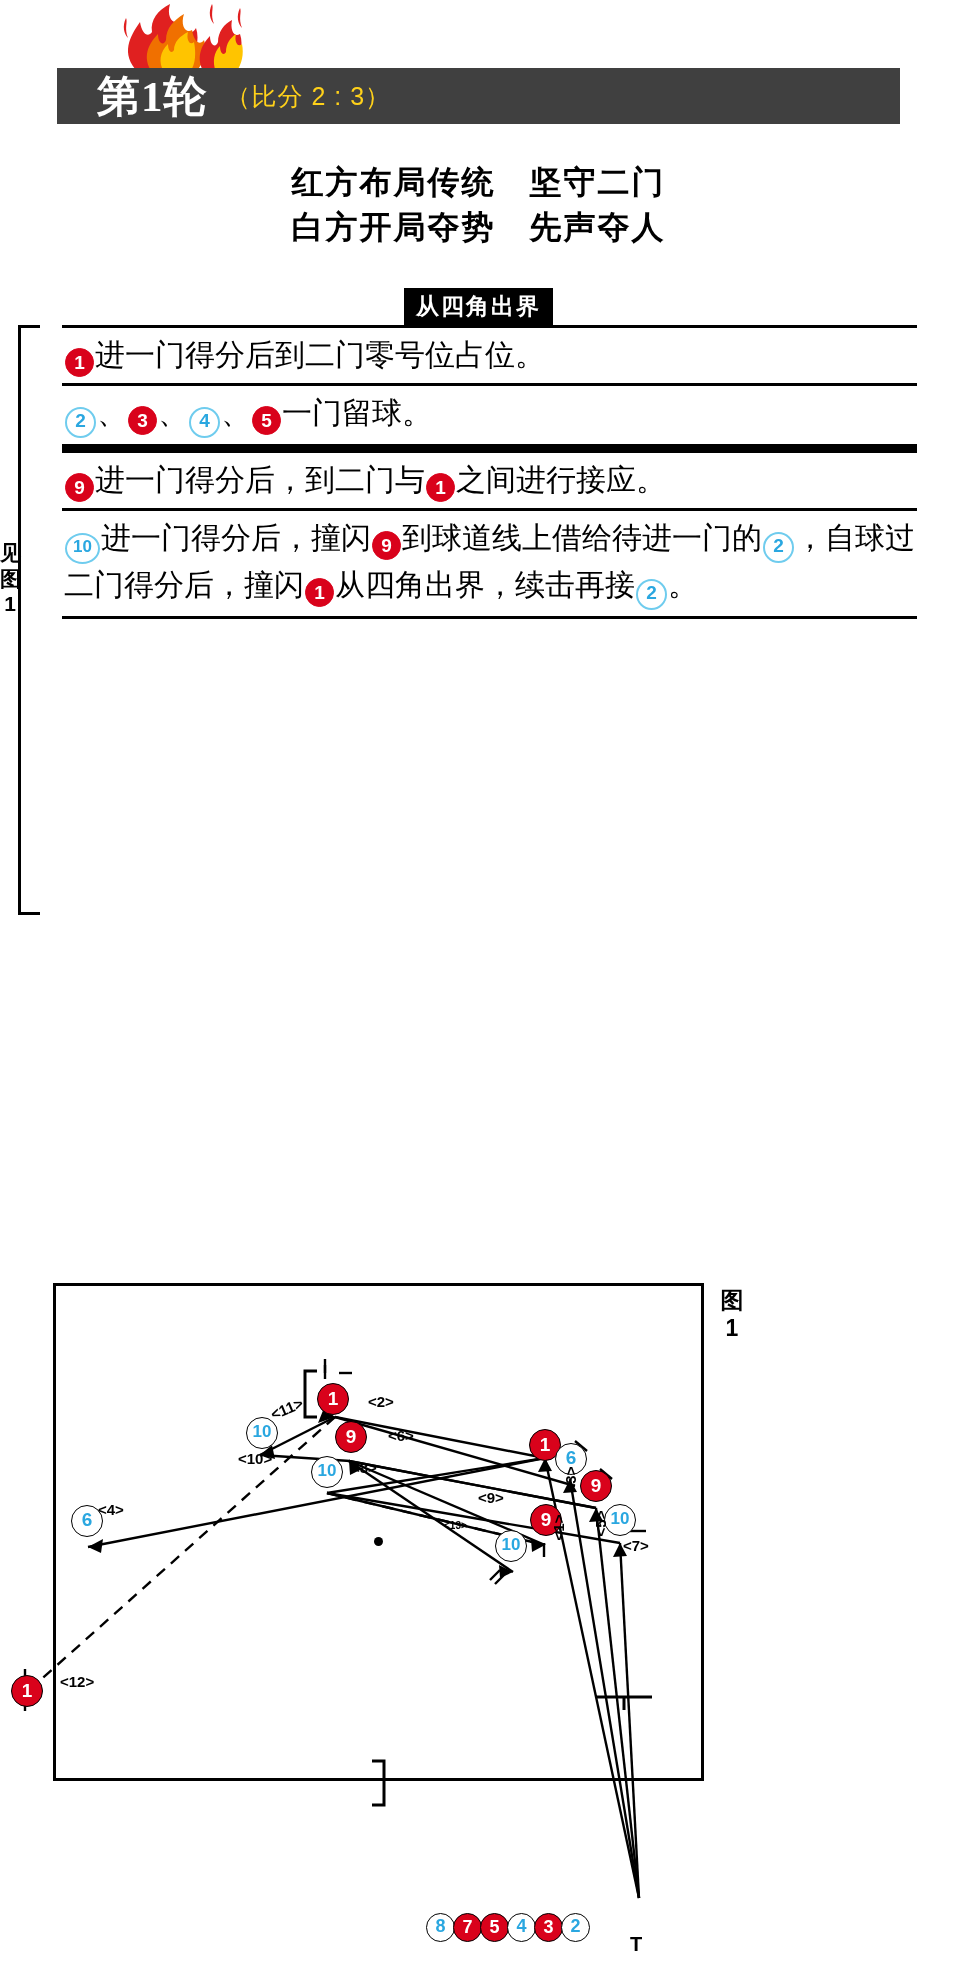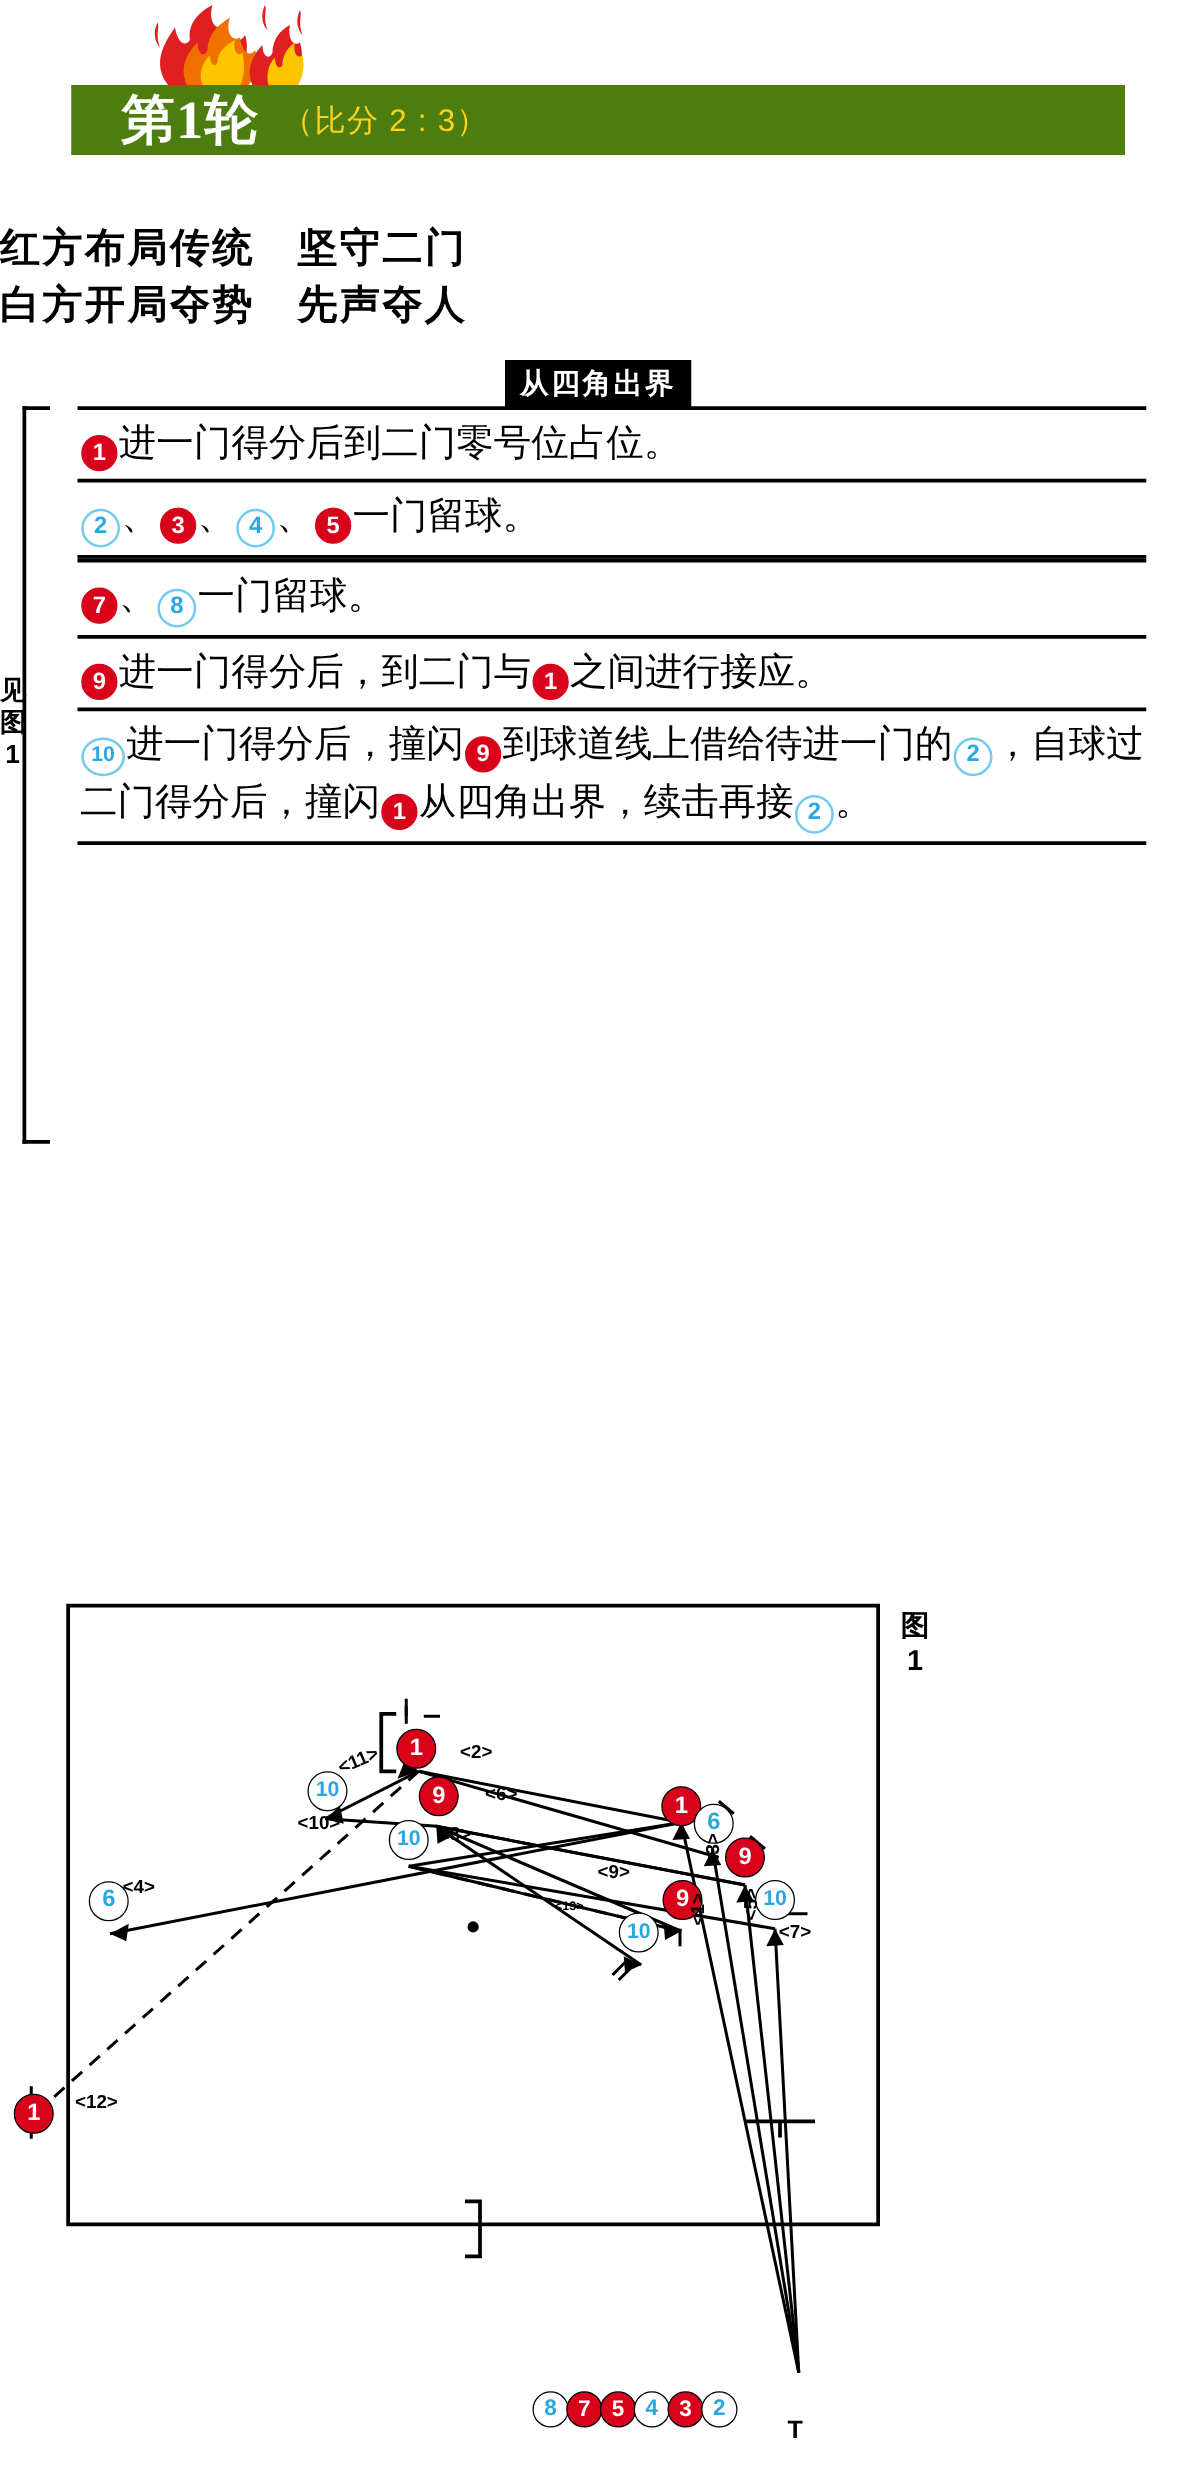--- a/index.html
+++ b/index.html
@@ -3,29 +3,29 @@
 <meta charset="utf-8">
 <style>
   html,body{margin:0;padding:0;background:#fff;}
   body{width:957px;height:1982px;position:relative;
        font-family:"Liberation Sans","DejaVu Sans",sans-serif;color:#000;}
 
   
   .banner-wrap{position:absolute;left:0;top:0;width:957px;height:150px;}
   .flames{position:absolute;left:100px;top:2px;width:170px;height:70px;}
   .banner{position:absolute;left:57px;top:68px;width:843px;height:56px;
-          background:#4d7c0f;display:flex;align-items:center;}
+          background:#404040;display:flex;align-items:center;}
   .banner .round{font-family:"Liberation Serif","DejaVu Serif",serif;
           font-weight:bold;font-size:43px;color:#fff;margin-left:40px;
           letter-spacing:1px;line-height:1;}
   .banner .score{font-size:25px;color:#FFD11A;margin-left:18px;
           font-family:"Liberation Sans","DejaVu Sans",sans-serif;letter-spacing:1px;}
 
   
-  .headline{position:absolute;left:0;top:176px;width:957px;text-align:left;}
+  .headline{position:absolute;left:0;top:160px;width:957px;text-align:center;}
   .headline div{font-size:32px;font-weight:bold;line-height:1.42;
       letter-spacing:2px;font-family:"Liberation Sans","DejaVu Sans",sans-serif;}
 
   
   .sect-title{position:absolute;left:0;top:288px;width:957px;text-align:center;}
   .sect-title span{display:inline-block;background:#000;color:#fff;
       font-size:23px;font-weight:bold;padding:3px 12px 4px;letter-spacing:2px;}
 
   
   .body-block{position:absolute;left:40px;top:325px;width:877px;}
@@ -126,23 +126,20 @@
 
   <div class="item">
     <p><span class="b blue">2</span><span>、</span><span class="b red">3</span><span>、</span><span class="b blue">4</span><span>、</span><span class="b red">5</span><span>一门留球。</span></p>
   </div>
 
   <div class="rule"></div>
 
 
   <div class="rule"></div>
 
-  <div class="item">
-    <p><span class="b red">7</span><span>、</span><span class="b blue">8</span><span>一门留球。</span></p>
-  </div>
 
   <div class="rule"></div>
 
   <div class="item">
     <p><span class="b red">9</span><span>进一门得分后，到二门与</span><span class="b red">1</span><span>之间进行接</span><span>应。</span></p>
   </div>
 
   <div class="rule"></div>
 
   <div class="item">

